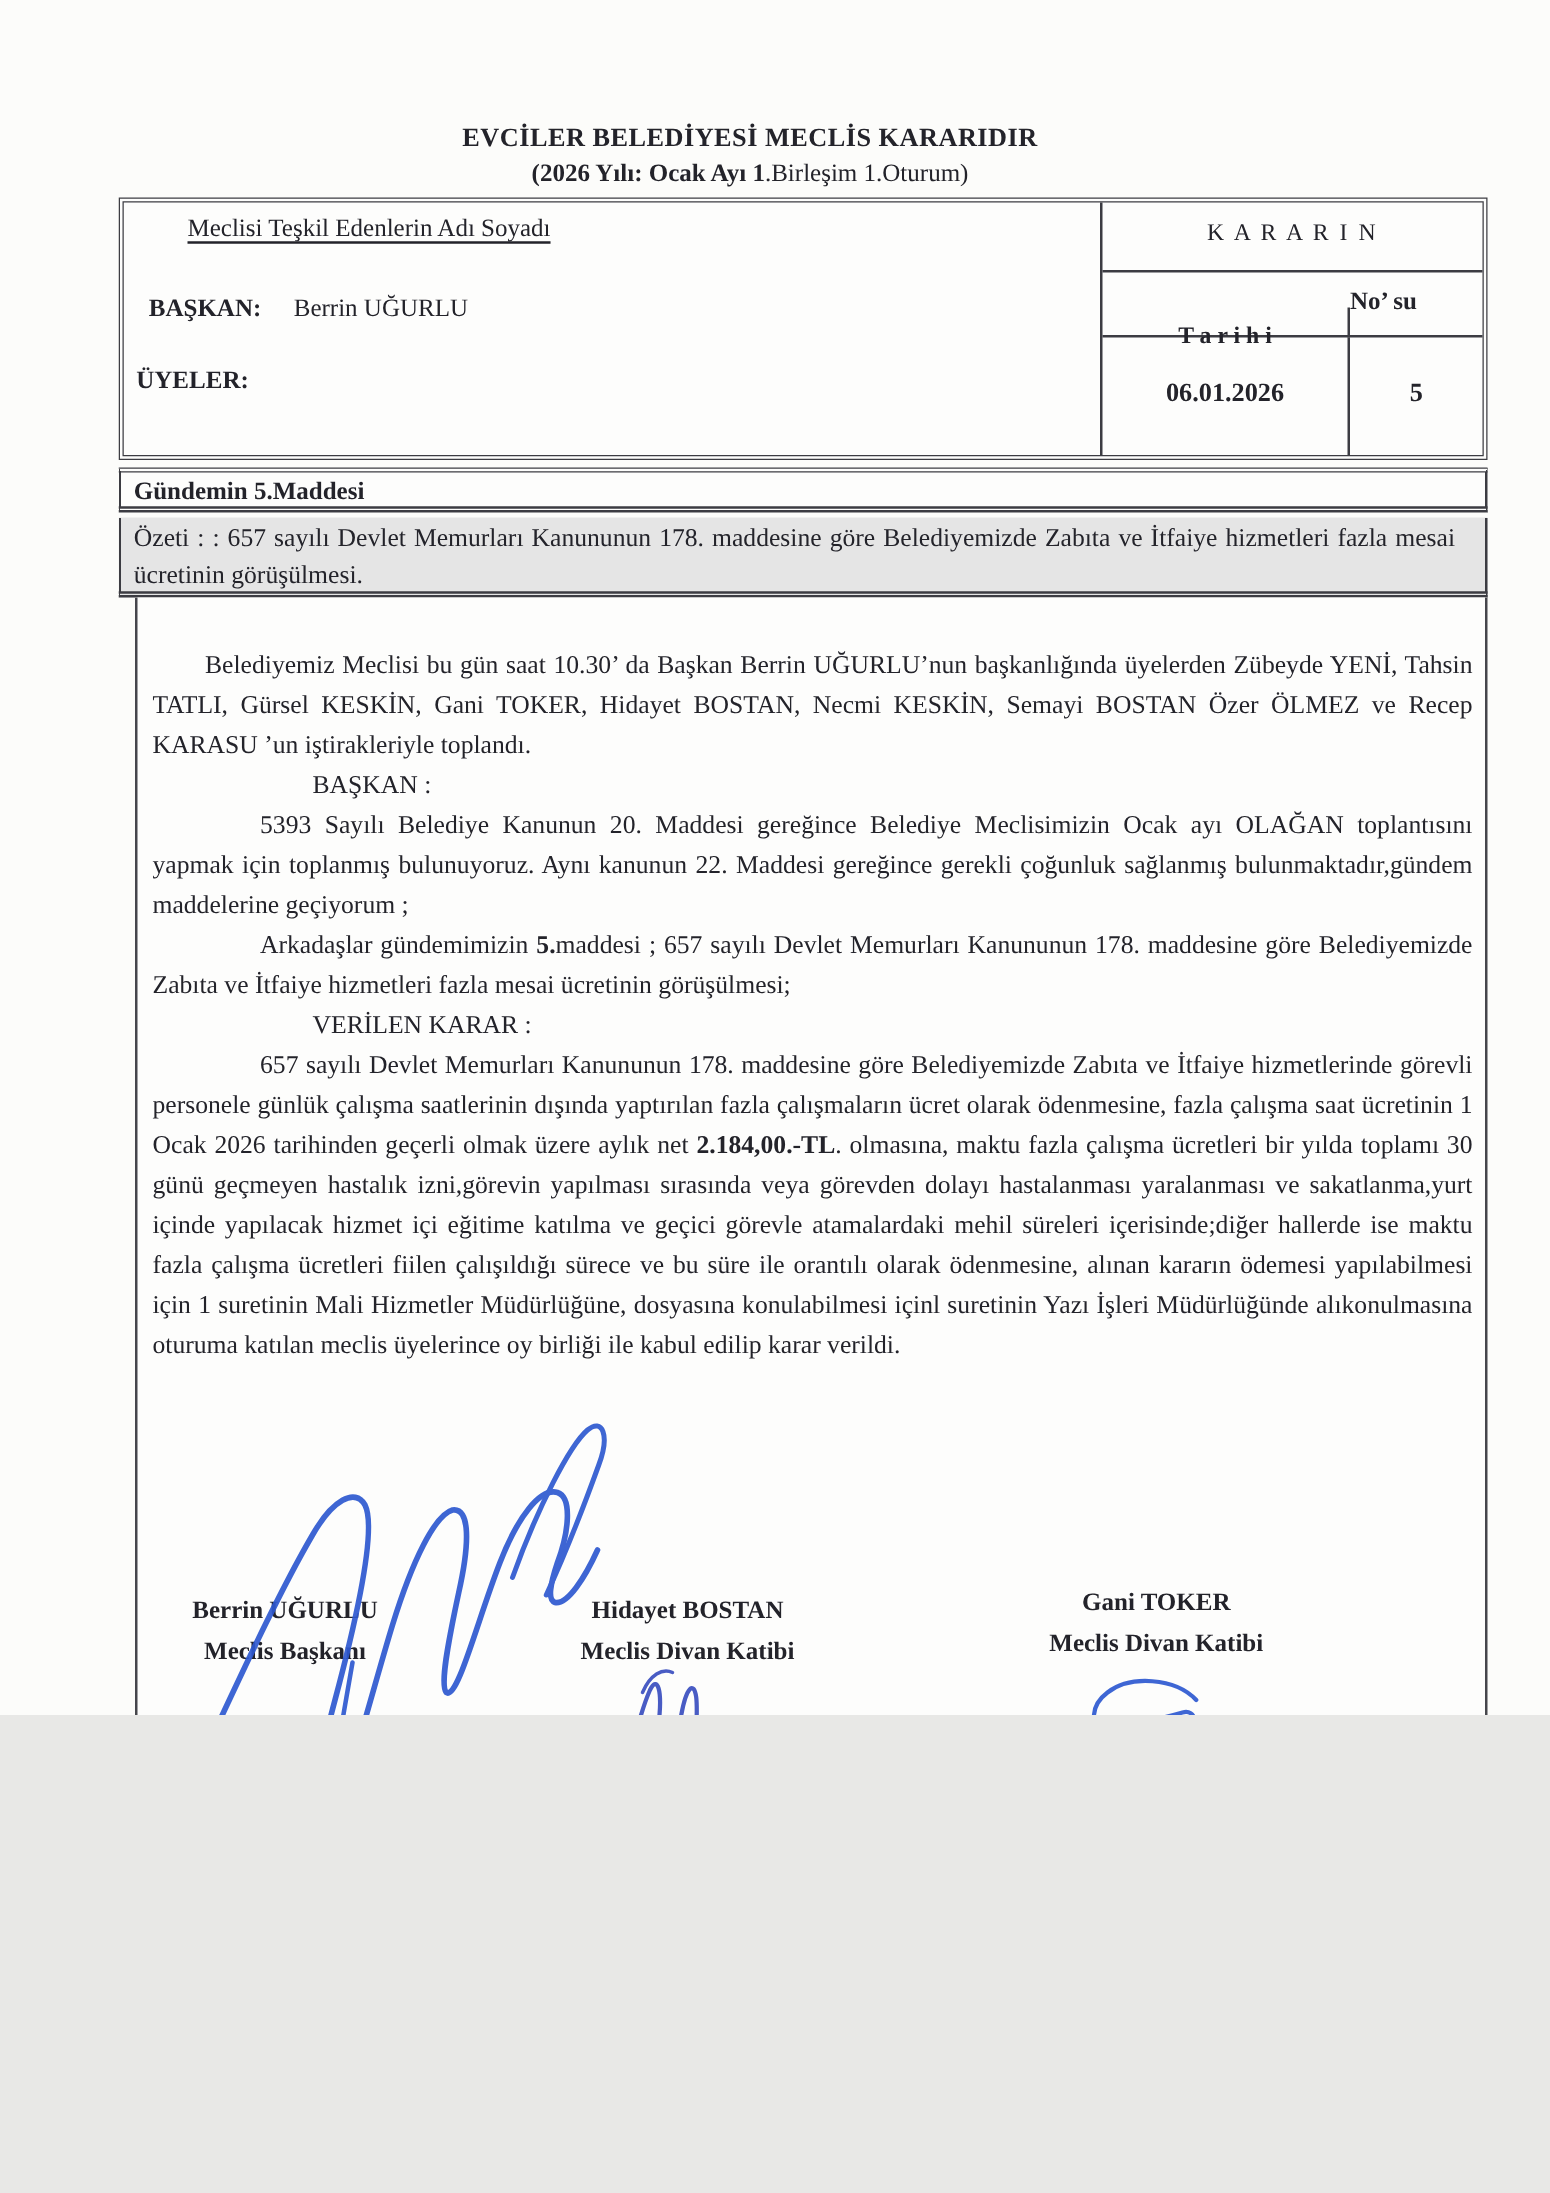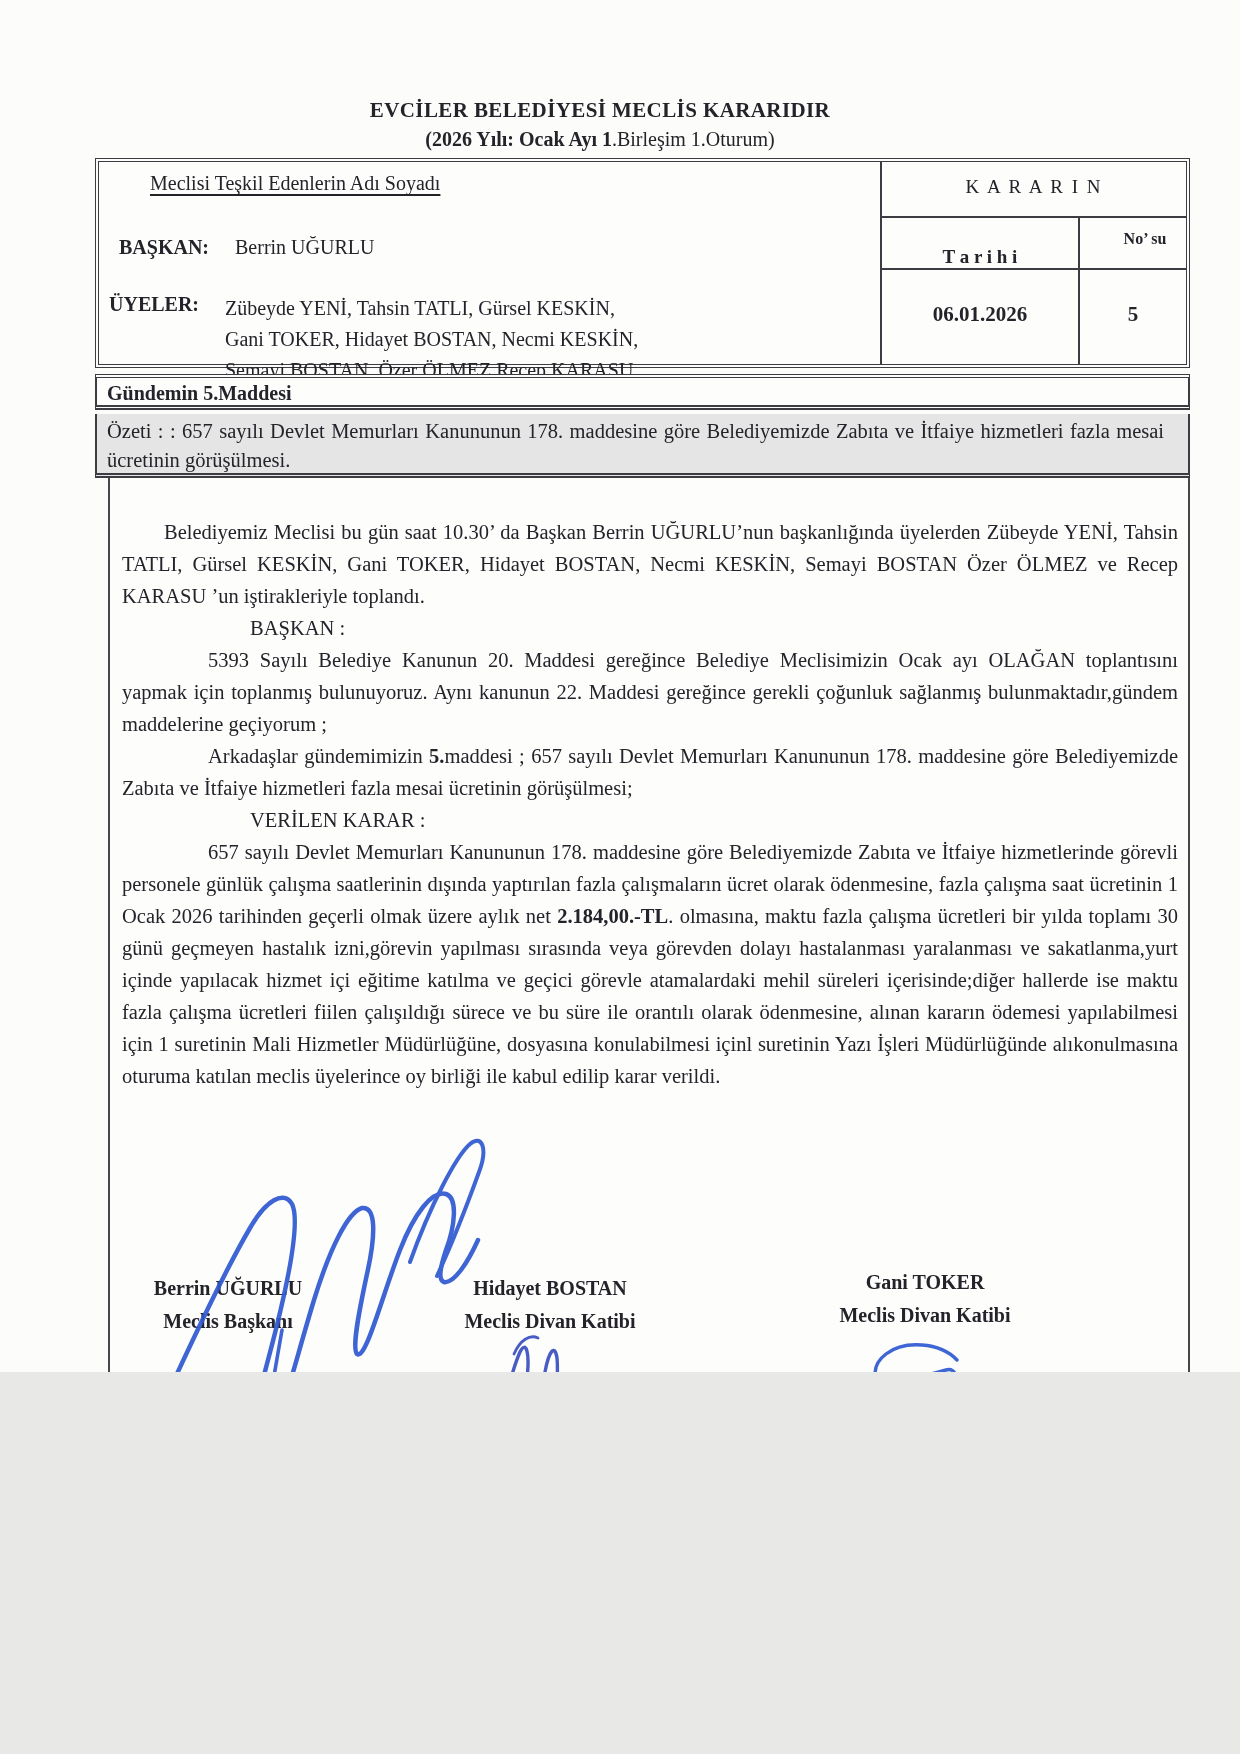--- a/index.html
+++ b/index.html
@@ -42,25 +42,25 @@
   .chairman-row{position:absolute;top:74px;left:20px;display:flex;font-size:20px;align-items:flex-end;}
   .members-row{position:absolute;top:131px;left:10px;display:flex;font-size:20px;}
   .lab{font-weight:bold;width:116px;flex:none;}
   .member-lines div{line-height:31px;}
   .cell-kararin{
     grid-column:2/4;grid-row:1;border-bottom:2px solid #3c3c42;
     text-align:center;font-size:19px;letter-spacing:2px;padding-top:14px;
   }
   .cell-tarihi-label{
     grid-column:2;grid-row:2;border-right:2px solid #3c3c42;border-bottom:2px solid #3c3c42;
-    text-align:center;font-weight:bold;font-size:19px;padding-top:28px;
+    text-align:center;font-weight:bold;font-size:19px;padding-top:12px;margin-top:28px;
   }
   .cell-nosu-label{
     grid-column:3;grid-row:2;border-bottom:2px solid #3c3c42;
-    text-align:center;font-weight:bold;font-size:16px;padding-top:12px;padding-left:24px;
+    text-align:left;font-weight:bold;font-size:20px;padding-top:12px;
   }
   .cell-tarihi-value{
     grid-column:2;grid-row:3;border-right:2px solid #3c3c42;
     text-align:center;font-weight:bold;font-size:21px;padding-top:32px;
   }
   .cell-nosu-value{
     grid-column:3;grid-row:3;
     text-align:center;font-weight:bold;font-size:21px;padding-top:32px;
   }
   
@@ -119,25 +119,20 @@
 
   <div class="abs head-table">
     <div class="cell cell-members">
       <div class="members-heading">Meclisi Teşkil Edenlerin Adı Soyadı</div>
       <div class="chairman-row">
         <span class="lab">BAŞKAN:</span>
         <span>Berrin UĞURLU</span>
       </div>
       <div class="members-row">
         <span class="lab">ÜYELER:</span>
-        <span class="member-lines">
-          <div>Zübeyde YENİ, Tahsin TATLI, Gürsel KESKİN,</div>
-          <div>Gani TOKER, Hidayet BOSTAN, Necmi KESKİN,</div>
-          <div>Semayi BOSTAN, Özer ÖLMEZ,Recep KARASU.</div>
-        </span>
       </div>
     </div>
     <div class="cell cell-kararin">K A R A R I N</div>
     <div class="cell cell-tarihi-label">T a r i h i</div>
     <div class="cell cell-nosu-label">No’ su</div>
     <div class="cell cell-tarihi-value">06.01.2026</div>
     <div class="cell cell-nosu-value">5</div>
   </div>
 
   <div class="abs agenda-bar">Gündemin 5.Maddesi</div>

